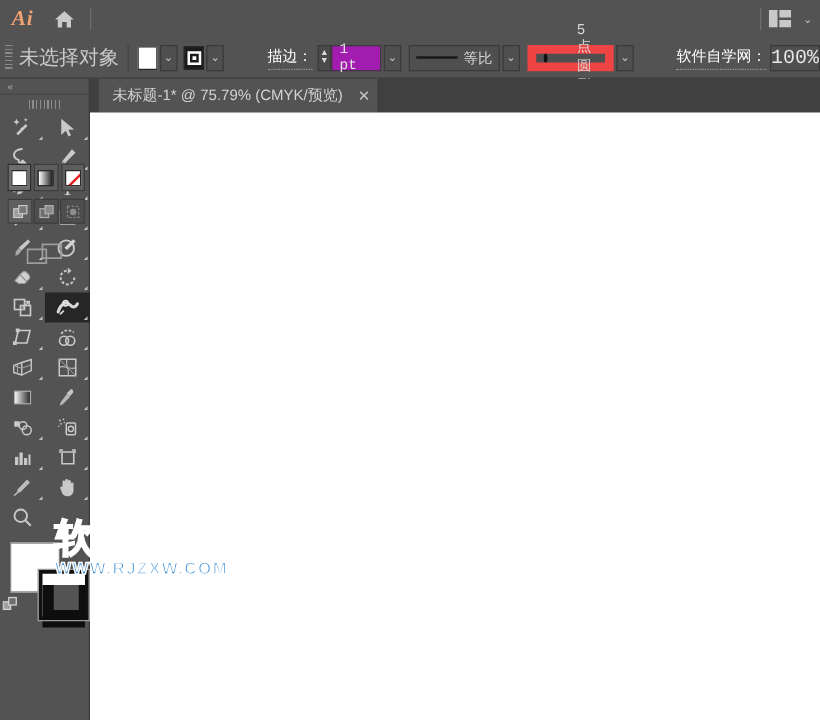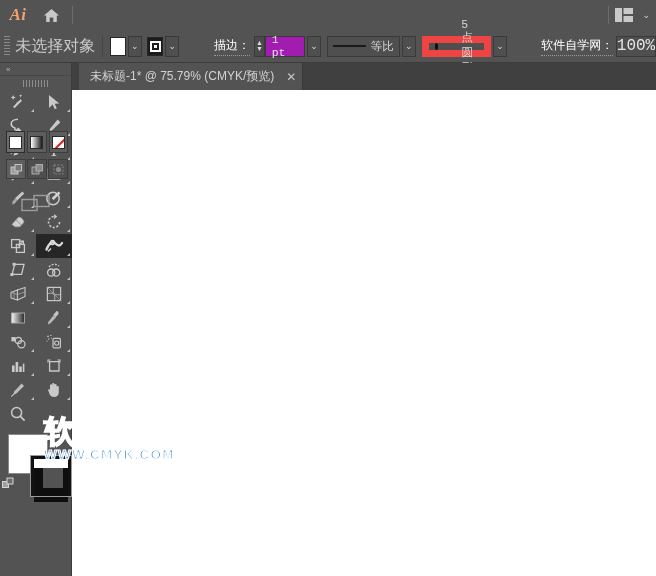--- a/index.html
+++ b/index.html
@@ -589,16 +589,16 @@
     <div class="doctab">
       <span class="doctab-title">未标题-1* @ 75.79% (CMYK/预览)</span>
       <span class="doctab-close">✕</span>
     </div>
   </div>
 
   <div class="canvas"></div>
 
   <div class="watermark">
     <div class="wm-cn">软件自学网</div>
-    <div class="wm-en">WWW.CMYK.COM</div>
+    <div class="wm-en">WWW.RJZXW.COM</div>
   </div>
 
 </div>
 
 </body></html>

